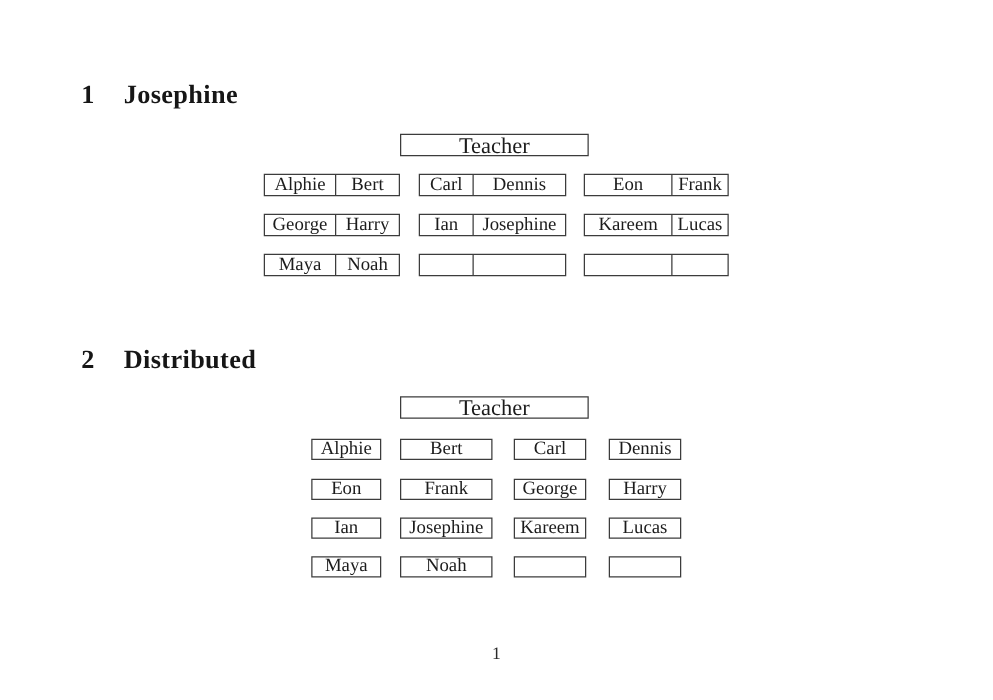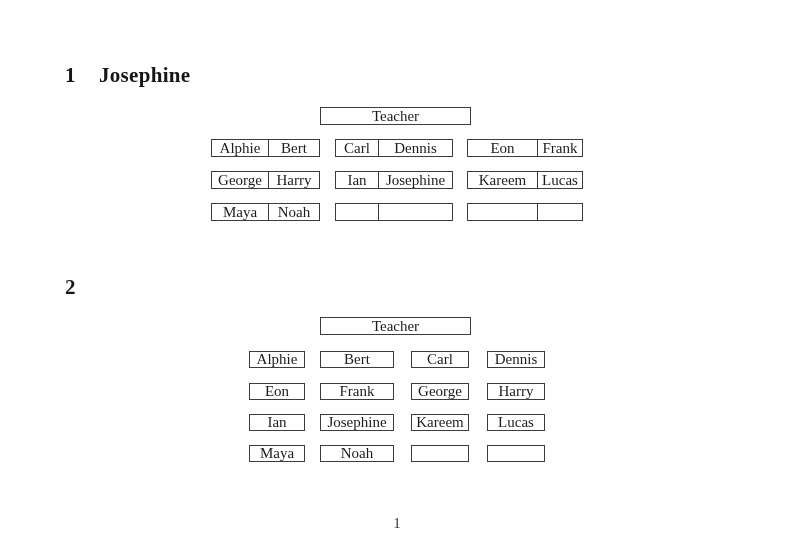--- a/index.html
+++ b/index.html
@@ -33,21 +33,21 @@
   .teacher-box {
     position: absolute;
     left: 320px;
     width: 151px;
     height: 18px;
     border: 1px solid #3c3c3c;
     box-sizing: border-box;
     display: flex;
     align-items: center;
     justify-content: center;
-    font-size: 15px;
+    font-size: 18px;
     line-height: 1;
     background: #ffffff;
   }
 
   
   .desk {
     position: absolute;
     height: 18px;
     border: 1px solid #3c3c3c;
     box-sizing: border-box;
@@ -159,20 +159,21 @@
     <span class="cell ca"></span>
     <span class="cell cb"></span>
   </div>
   <div class="desk cl-c3 cl-r3">
     <span class="cell ca"></span>
     <span class="cell cb"></span>
   </div>
 
   <div class="heading" style="top:276px">
     <span class="num">2</span>
+    <span class="title">Distributed</span>
   </div>
 
   <div class="teacher-box" style="top:317px">
     <span>Teacher</span>
   </div>
 
   <div class="seat d-c1 d-r1">Alphie</div>
   <div class="seat d-c2 d-r1">Bert</div>
   <div class="seat d-c3 d-r1">Carl</div>
   <div class="seat d-c4 d-r1">Dennis</div>

